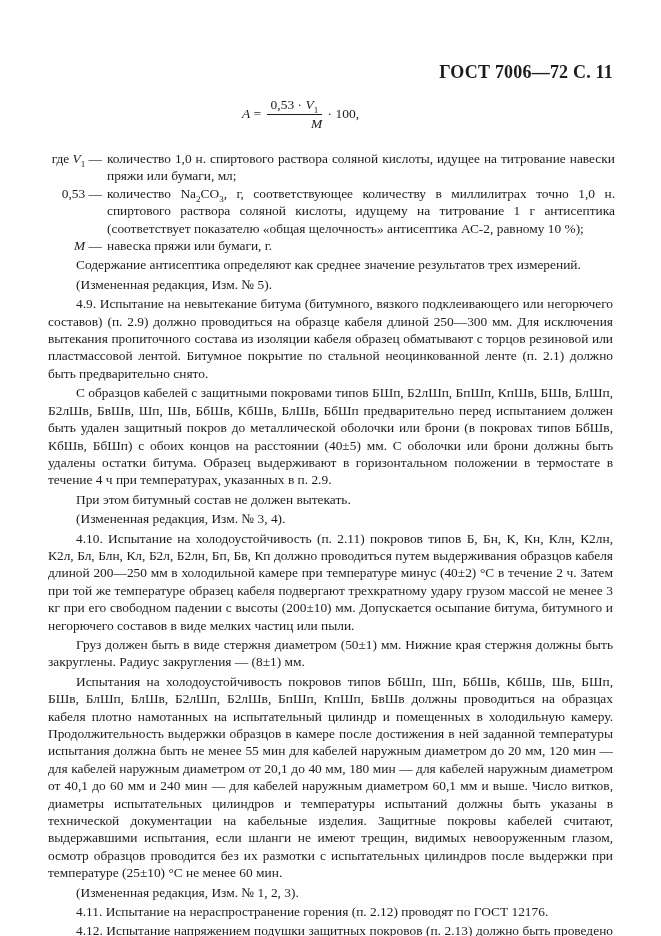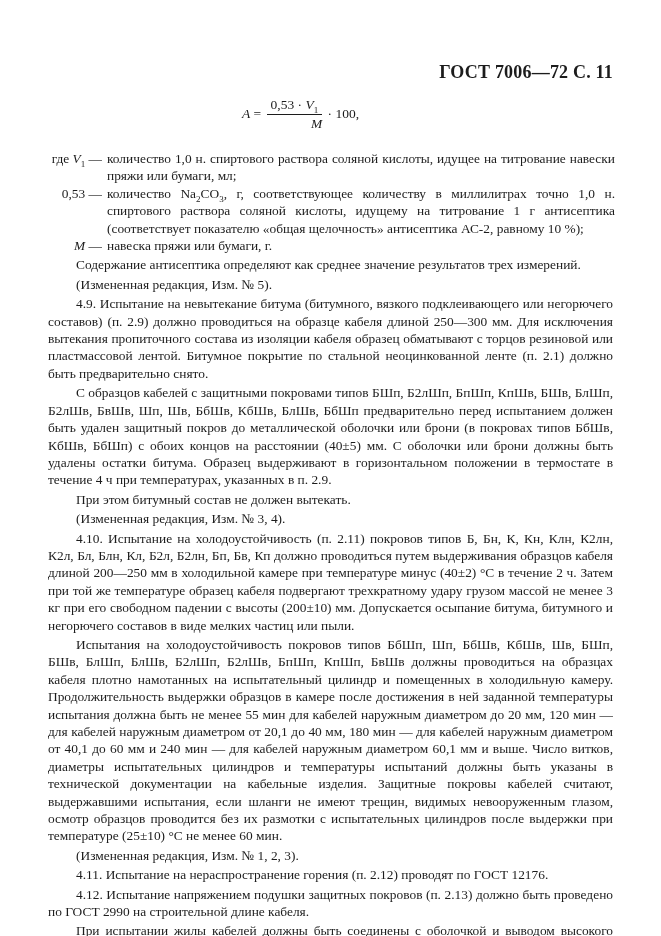--- a/index.html
+++ b/index.html
@@ -123,20 +123,21 @@
   </div>
 
   <div>
     <p class="para">Содержание антисептика определяют как среднее значение результатов трех измерений.</p>
     <p class="para revision">(Измененная редакция, Изм. № 5).</p>
     <p class="para">4.9. Испытание на невытекание битума (битумного, вязкого подклеивающего или негорючего составов) (п. 2.9) должно проводиться на образце кабеля длиной 250—300 мм. Для исключения вытекания пропиточного состава из изоляции кабеля образец обматывают с торцов резиновой или пластмассовой лентой. Битумное покрытие по стальной неоцинкованной ленте (п. 2.1) должно быть предварительно снято.</p>
     <p class="para">С образцов кабелей с защитными покровами типов БШп, Б2лШп, БпШп, КпШв, БШв, БлШп, Б2лШв, БвШв, Шп, Шв, БбШв, КбШв, БлШв, БбШп предварительно перед испытанием должен быть удален защитный покров до металлической оболочки или брони (в покровах типов БбШв, КбШв, БбШп) с обоих концов на расстоянии (40±5) мм. С оболочки или брони должны быть удалены остатки битума. Образец выдерживают в горизонтальном положении в термостате в течение 4 ч при температурах, указанных в п. 2.9.</p>
     <p class="para">При этом битумный состав не должен вытекать.</p>
     <p class="para revision">(Измененная редакция, Изм. № 3, 4).</p>
     <p class="para">4.10. Испытание на холодоустойчивость (п. 2.11) покровов типов Б, Бн, К, Кн, Клн, К2лн, К2л, Бл, Блн, Кл, Б2л, Б2лн, Бп, Бв, Кп должно проводиться путем выдерживания образцов кабеля длиной 200—250 мм в холодильной камере при температуре минус (40±2) °С в течение 2 ч. Затем при той же температуре образец кабеля подвергают трехкратному удару грузом массой не менее 3 кг при его свободном падении с высоты (200±10) мм. Допускается осыпание битума, битумного и негорючего составов в виде мелких частиц или пыли.</p>
+    <p class="para">Груз должен быть в виде стержня диаметром (50±1) мм. Нижние края стержня должны быть закруглены. Радиус закругления — (8±1) мм.</p>
     <p class="para">Испытания на холодоустойчивость покровов типов БбШп, Шп, БбШв, КбШв, Шв, БШп, БШв, БлШп, БлШв, Б2лШп, Б2лШв, БпШп, КпШп, БвШв должны проводиться на образцах кабеля плотно намотанных на испытательный цилиндр и помещенных в холодильную камеру. Продолжительность выдержки образцов в камере после достижения в ней заданной температуры испытания должна быть не менее 55 мин для кабелей наружным диаметром до 20 мм, 120 мин — для кабелей наружным диаметром от 20,1 до 40 мм, 180 мин — для кабелей наружным диаметром от 40,1 до 60 мм и 240 мин — для кабелей наружным диаметром 60,1 мм и выше. Число витков, диаметры испытательных цилиндров и температуры испытаний должны быть указаны в технической документации на кабельные изделия. Защитные покровы кабелей считают, выдержавшими испытания, если шланги не имеют трещин, видимых невооруженным глазом, осмотр образцов проводится без их размотки с испытательных цилиндров после выдержки при температуре (25±10) °С не менее 60 мин.</p>
     <p class="para revision">(Измененная редакция, Изм. № 1, 2, 3).</p>
     <p class="para">4.11. Испытание на нераспространение горения (п. 2.12) проводят по ГОСТ 12176.</p>
     <p class="para">4.12. Испытание напряжением подушки защитных покровов (п. 2.13) должно быть проведено по ГОСТ 2990 на строительной длине кабеля.</p>
     <p class="para">При испытании жилы кабелей должны быть соединены с оболочкой и выводом высокого напряжения испытательной установки, а броня должна быть соединена с заземленным выводом испытательной установки.</p>
 
   </div>
 
 </div>
 

